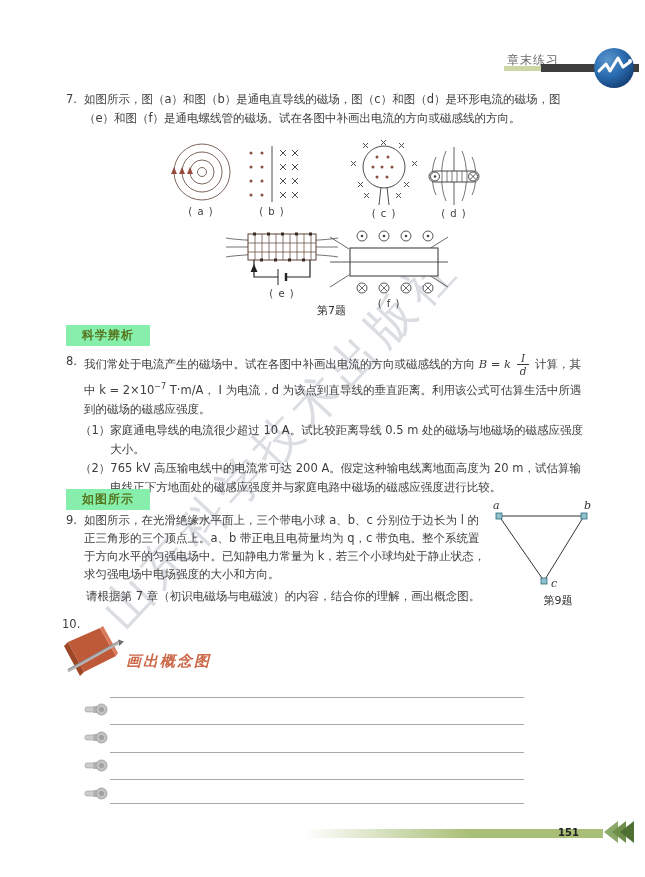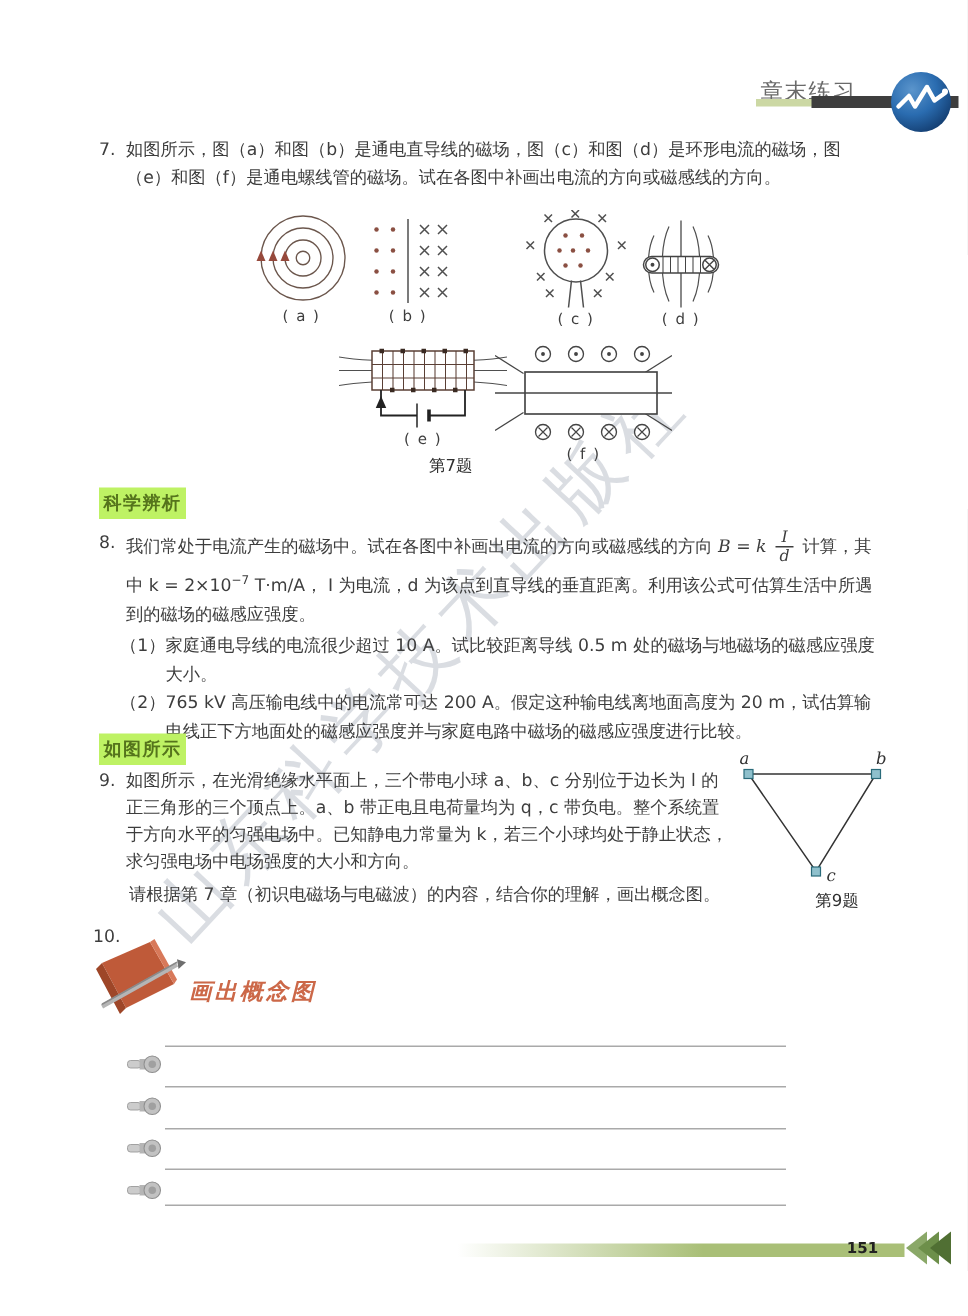--- a/index.html
+++ b/index.html
@@ -13,53 +13,53 @@
   .watermark {
     position:absolute; left:88px; top:598px;
     font-size:48px; letter-spacing:7px; white-space:nowrap;
     color:rgba(168,173,185,0.42);
     transform:rotate(-47deg); transform-origin:0 0;
     z-index:0; pointer-events:none;
     font-family:"DejaVu Serif",serif;
   }
   .content { position:relative; z-index:1; }
   
-  .header-label { position:absolute; left:507px; top:52px; font-size:15px; color:#6a6a6a; letter-spacing:1px; }
+  .header-label { position:absolute; left:507px; top:52px; font-size:12px; color:#6a6a6a; letter-spacing:1px; }
   .header-green-bar { position:absolute; left:504px; top:66px; width:73px; height:5px; background:#ccd8a4; }
   .header-dark-bar { position:absolute; left:541px; top:64px; width:98px; height:8px; background:#3e3e3e; }
   .globe { position:absolute; left:591px; top:45px; }
   
   .q { position:absolute; display:flex; font-size:11.5px; line-height:19px; }
   .qnum { flex:0 0 18px; }
   .qnum.wide { flex:0 0 24px;margin-top:28px; }
   .qtext { flex:1; }
   .item { display:flex; }
   .item-label { flex:0 0 30px; }
   .item-text { flex:1; }
   
   .var { font-style:italic; font-family:"DejaVu Serif",serif; }
   .frac { display:inline-flex; flex-direction:column; vertical-align:middle; text-align:center; line-height:1.15; font-size:10.5px; margin:0 2px; }
   .frac .den { border-top:1px solid #3d3d3d; padding:0 3px; }
   
   .banner {
-    position:absolute; left:66px; background:#bef264; color:#55741c;
-    font-size:12px; font-weight:bold; padding:2px 3px; letter-spacing:1px;
+    position:absolute; left:66px; background:#86efac; color:#55741c;
+    font-size:12px; font-weight:bold; padding:2px 16px; letter-spacing:1px;
   }
   
   .fig { position:absolute; display:flex; flex-direction:column; align-items:center; }
   .fig-label { font-size:10px; color:#3d3d3d; letter-spacing:1px; margin-top:2px; }
   .fig-caption { position:absolute; font-size:11px; color:#2f2f2f; }
   
   .summary-title { position:absolute; left:126px; top:652px; font-size:15px; font-weight:bold; font-style:italic; color:#cc6848; letter-spacing:2px; }
   .rule-line { position:absolute; border-top:1px solid #a9a9a9; width:414px; left:110px; }
   .pin { position:absolute; left:84px; }
   
   .footer-bar { position:absolute; left:305px; top:829px; width:298px; height:9px;
     background:linear-gradient(to right, rgba(169,191,119,0), #a9bf77 55%); }
-  .page-number { position:absolute; left:558px; top:827px; width:34px; text-align:center; font-size:10px; font-weight:bold; color:#222; }
+  .page-number { position:absolute; left:558px; top:827px; width:34px; text-align:left; font-size:10px; font-weight:bold; color:#222; }
   .footer-arrow { position:absolute; left:604px; top:820px; }
 </style>
 </head>
 <body>
 
 <div class="page">
 
   <div class="watermark">山东科学技术出版社</div>
 
   <div class="content">
@@ -245,21 +245,21 @@
         <g stroke="#444444" stroke-width="0.8">
           <path d="M29,57 l6,6 M35,57 l-6,6"></path>
             <path d="M51,57 l6,6 M57,57 l-6,6"></path>
           <path d="M73,57 l6,6 M79,57 l-6,6"></path>
             <path d="M95,57 l6,6 M101,57 l-6,6"></path>
         </g>
       </svg>
       <span class="fig-label">( f )</span>
     </div>
 
-    <div class="fig-caption" style="left:286px; top:303px; width:60px; text-align:left;">第7题</div>
+    <div class="fig-caption" style="left:286px; top:303px; width:60px; text-align:right;">第7题</div>
 
     <div class="banner" style="top:325px;">科学辨析</div>
 
     <div class="q" style="left:66px; top:352px; width:524px; display:block;">
       <div style="display:flex;">
         <span class="qnum">8.</span>
         <div class="qtext">
           <span>我们常处于电流产生的磁场中。试在各图中补画出电流的方向或磁感线的方向</span>
           <span class="var">B</span>
           <span>=</span>

